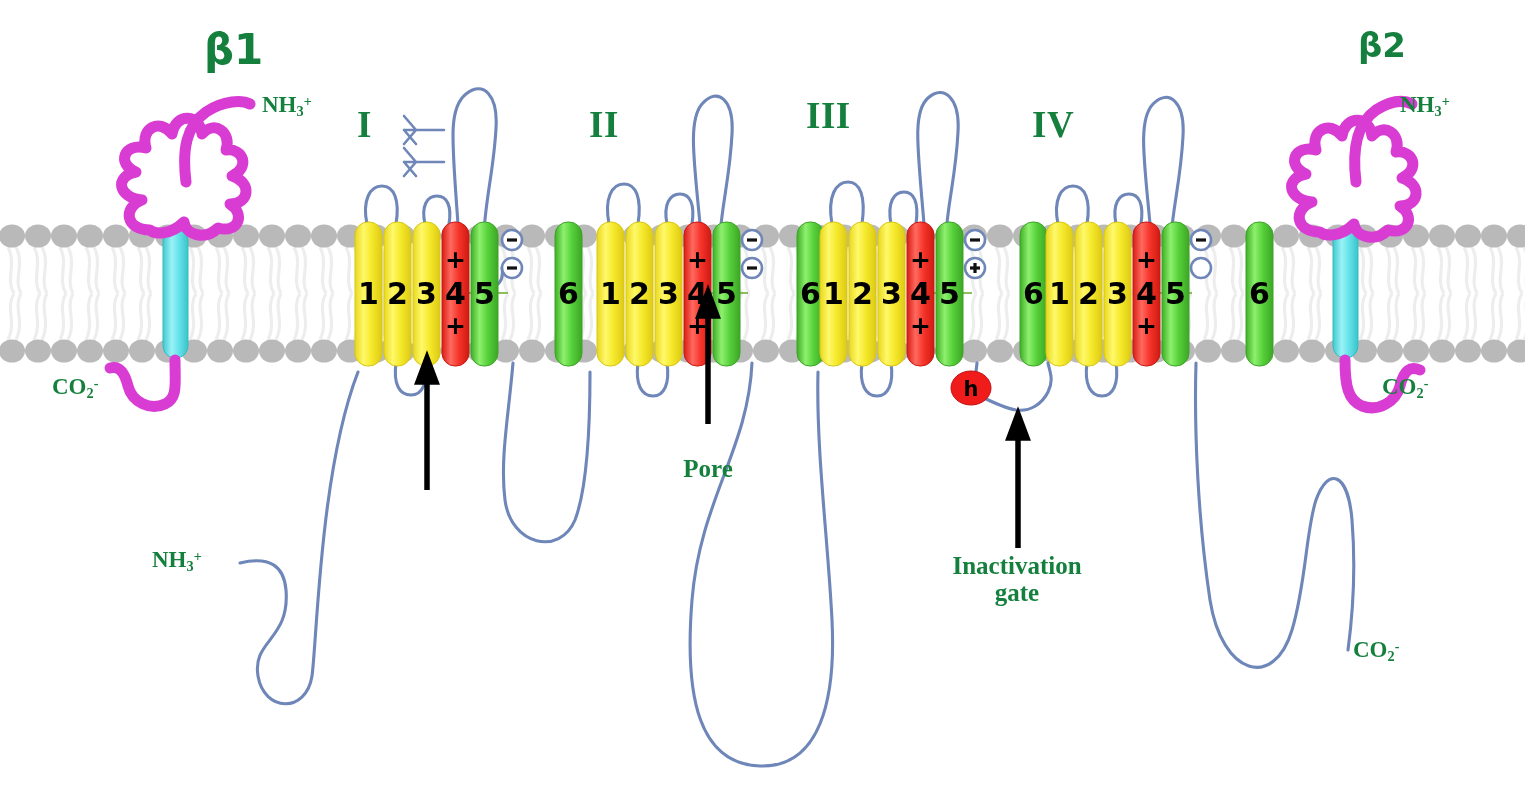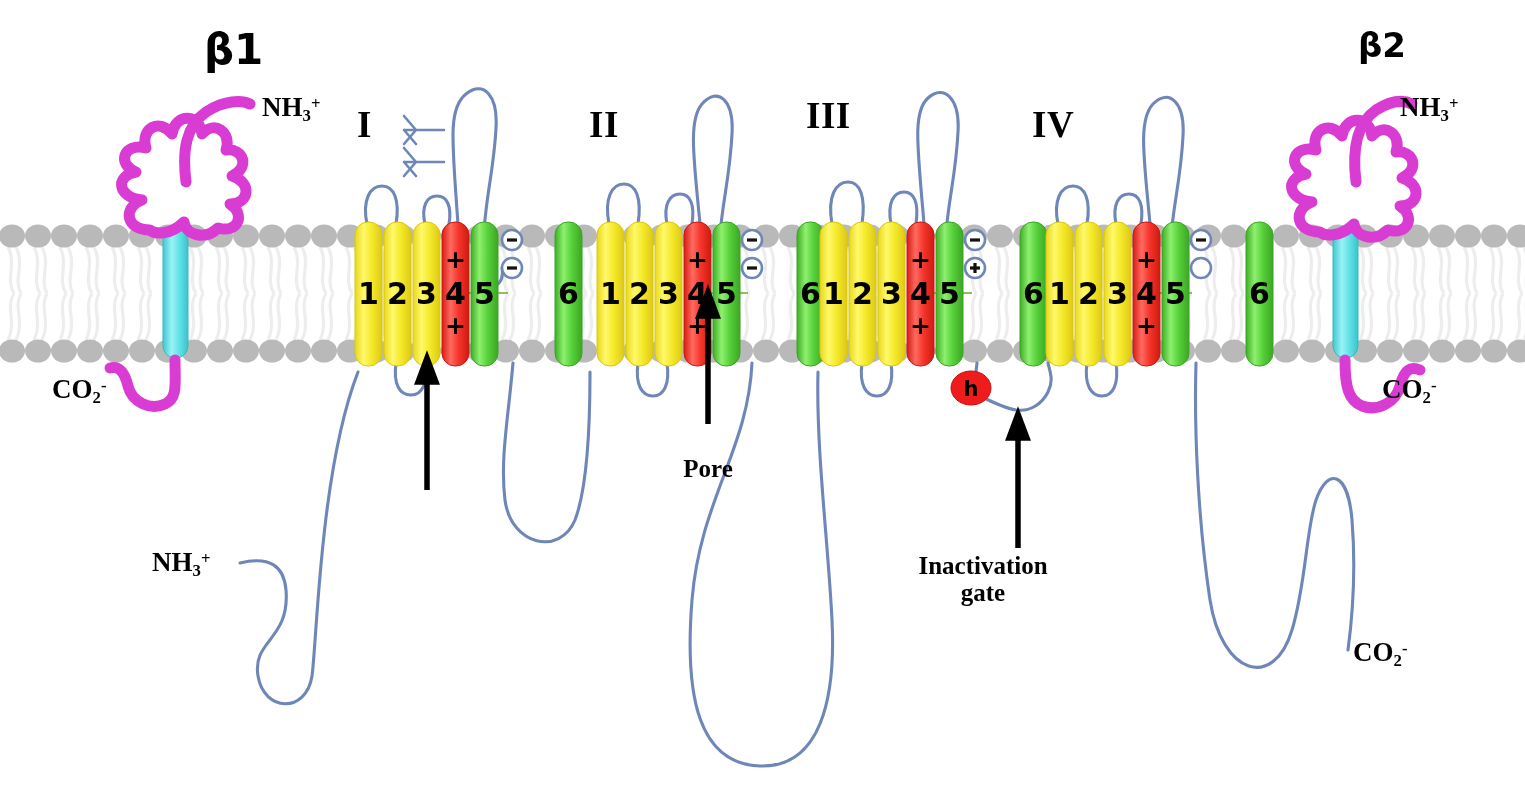--- a/index.html
+++ b/index.html
@@ -1,26 +1,26 @@
 <!DOCTYPE html>
 <html><head>
 <meta charset="utf-8">
 <style>
   html,body{margin:0;padding:0;background:#fff;}
   body{width:1525px;height:785px;position:relative;overflow:hidden;
        font-family:"Liberation Serif",serif;}
   #stage{position:absolute;left:0;top:0;width:1525px;height:785px;}
   svg.layer{position:absolute;left:0;top:0;width:1525px;height:785px;overflow:visible;}
-  .lbl{position:absolute;font-family:"Liberation Serif",serif;font-weight:bold;color:#000000;
+  .lbl{position:absolute;font-family:"Liberation Serif",serif;font-weight:bold;color:#15803d;
        white-space:nowrap;line-height:1.08;}
   .lbl sub{font-size:.62em;vertical-align:-0.28em;}
   .lbl sup{font-size:.62em;vertical-align:0.42em;}
   .greek{font-family:"DejaVu Sans",sans-serif;font-weight:bold;}
   .roman{font-size:37px;letter-spacing:.5px;}
-  .term{font-size:27px;}
+  .term{font-size:23px;}
   .annot{font-size:25px;text-align:center;}
   .seg-num{font-family:"DejaVu Sans",sans-serif;font-weight:bold;font-size:30px;fill:#000;}
   .plus{font-family:"DejaVu Sans",sans-serif;font-weight:bold;font-size:25px;fill:#000;}
   .hgate{font-family:"DejaVu Sans",sans-serif;font-weight:bold;font-size:21px;fill:#000;}
 </style>
 </head>
 <body>
 
 <div id="stage">
 
@@ -673,18 +673,18 @@
   </div>
 
   <div class="lbl roman" style="left:357px;top:105px;">I</div>
   <div class="lbl roman" style="left:589px;top:105px;">II</div>
   <div class="lbl roman" style="left:806px;top:96px;">III</div>
   <div class="lbl roman" style="left:1032px;top:105px;text-align:center;">IV</div>
 
 
   <div class="lbl annot" style="left:673px;top:424px;width:70px;margin-top:31px;">Pore</div>
 
-  <div class="lbl annot" style="left:918px;top:552px;width:130px;">
+  <div class="lbl annot" style="left:952px;top:552px;width:130px;">
     <div>Inactivation</div>
     <div>gate</div>
   </div>
 
 </div>
 
 </body></html>

